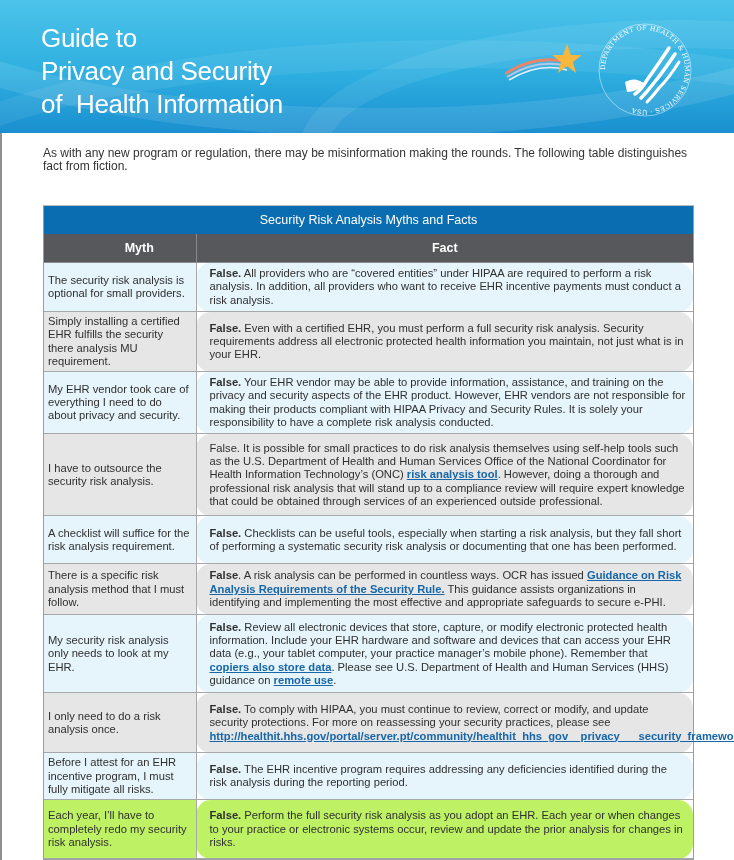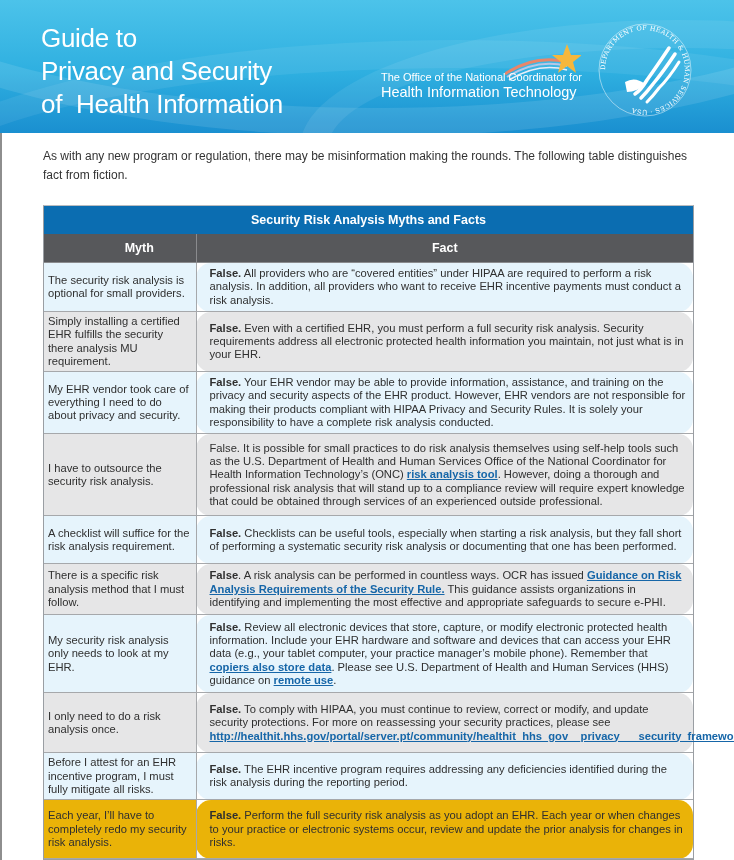--- a/index.html
+++ b/index.html
@@ -36,50 +36,50 @@
     position: absolute; left: 381px; top: 70px; color: #fff;
   }
   .onc .l1 { font-size: 11px; line-height: 14px; }
   .onc .l2 { font-size: 14.5px; line-height: 16px; }
   .onc-star { position: absolute; left: 505px; top: 40px; }
   .hhs-seal { position: absolute; left: 595px; top: 20px; }
 
   
   .intro {
     position: absolute; left: 43px; top: 147px; width: 650px;
-    font-size: 12px; line-height: 19px; color: #333;
+    font-size: 12px; line-height: 13px; color: #333;
   }
 
   
   .table-wrap {
     position: absolute; left: 43px; top: 205px; width: 649px;
     border: 1px solid #9a9ea3; border-top: 1px solid #b9bcc0;
   }
   .table-caption {
     height: 28px; background: #0b6db1; color: #fff;
-    font-weight: bold; font-size: 12.5px; text-align: center; line-height: 28px;
+    font-weight: normal; font-size: 12.5px; text-align: center; line-height: 28px;
   }
   table { border-collapse: collapse; width: 100%; table-layout: fixed; }
   th {
     background: #57585b; color: #fff; font-size: 12.5px; font-weight: bold;
     height: 26px; border: 1px solid #8a8b8e; border-top: none;
   }
   th:first-child { border-left: none; padding-left: 40px; }
   th:last-child { border-right: none; }
   td {
     font-size: 11.2px; line-height: 13.3px; color: #2f2f2f;
     border: 1px solid #a6a8ab; vertical-align: middle;
   }
   td.myth { padding: 3px 4px 3px 4px; }
   td.fact { padding: 4px 6px 4px 13px; }
   tr td:first-child { border-left: none; margin-top: 45px; }
   tr td:last-child { border-right: none; border-radius: 15px; }
   tr.blue td { background: #e6f4fc; }
   tr.gray td { background: #e6e6e7; }
-  tr.lav td { background: #eab308; }
+  tr.lav td { background: #bef264; }
   .lead { font-weight: bold; }
   a.link { color: #1666a8; font-weight: bold; text-decoration: underline; }
 </style>
 </head>
 <body>
 
 <div class="page-border"></div>
 
 <div class="banner">
   <div class="swoosh s1"></div>
@@ -91,24 +91,20 @@
     <div>Privacy and Security</div>
     <div>of  Health Information</div>
   </div>
 
   <svg class="onc-star" width="76" height="42" viewBox="0 0 76 42">
     <path d="M0 34 Q30 14 62 22" stroke="#e9866a" stroke-width="3" fill="none"></path>
     <path d="M2 37 Q32 18 62 26" stroke="#b7c7e6" stroke-width="2" fill="none"></path>
     <path d="M4 40 Q34 22 62 30" stroke="#e8eef8" stroke-width="1.5" fill="none"></path>
     <polygon points="62,4 66,15 77,15 68,22 71,33 62,26 53,33 56,22 47,15 58,15" fill="#f6b73c"></polygon>
   </svg>
-  <div class="onc">
-    <div class="l1">The Office of the National Coordinator for</div>
-    <div class="l2">Health Information Technology</div>
-  </div>
 
   <svg class="hhs-seal" width="100" height="100" viewBox="0 0 100 100">
     <defs>
       <path id="sealArc" d="M50 50 m-40 0 a40 40 0 1 1 80 0 a40 40 0 1 1 -80 0"></path>
     </defs>
     <circle cx="50" cy="50" r="46" fill="none" stroke="rgba(255,255,255,0.6)" stroke-width="0.8"></circle>
     <text font-size="6.5" fill="#ffffff" font-family="'DejaVu Serif', serif" letter-spacing="0.3">
       <textPath href="#sealArc">DEPARTMENT OF HEALTH &amp; HUMAN SERVICES · USA</textPath>
     </text>
     <path d="M74 28 Q62 46 52 60 Q46 70 40 74" stroke="#fff" stroke-width="3.5" fill="none" stroke-linecap="round"></path>

